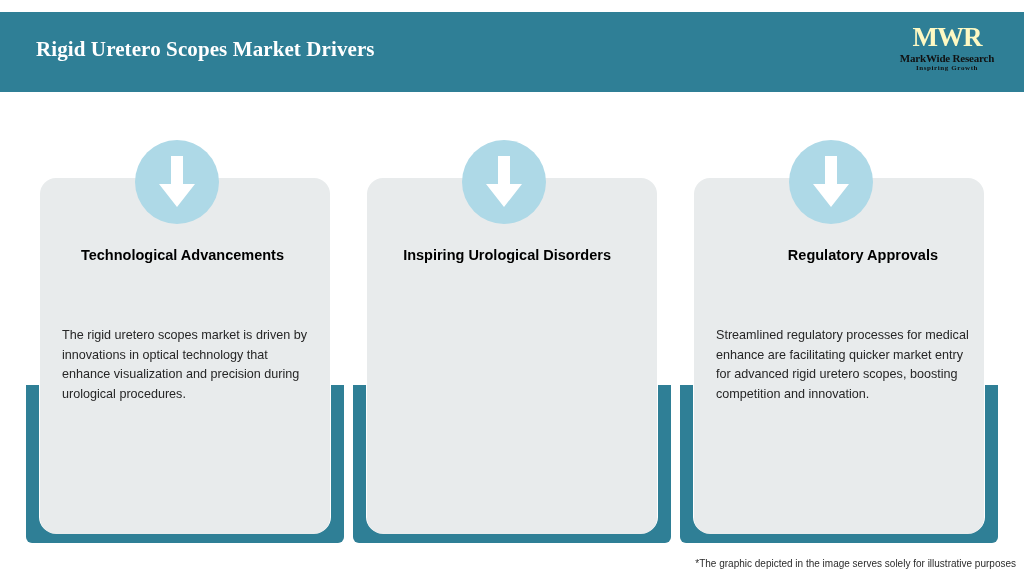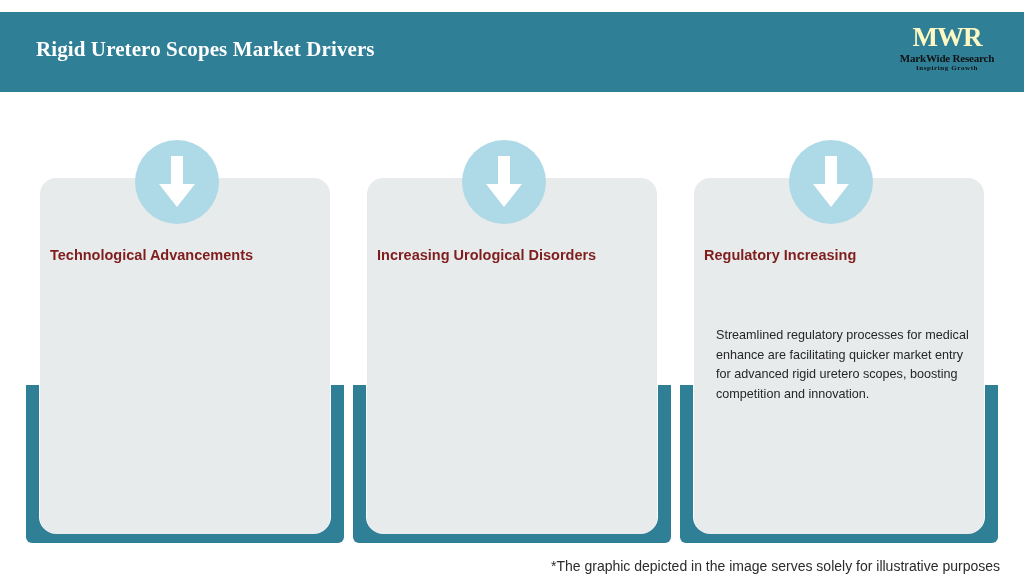--- a/index.html
+++ b/index.html
@@ -124,27 +124,27 @@
     background: #aed9e7;
   }
   .badge svg {
     position: absolute;
     left: 23px;
     top: 16px;
   }
 
   .card-heading {
     position: absolute;
-    left: 24px;
+    left: 16px;
     top: 104px;
     width: 242px;
-    text-align: left;
+    text-align: right;
     font-size: 14.5px;
     font-weight: bold;
-    color: #7f1d1d;
+    color: #000000;
     line-height: 22px;
   }
   .card-body {
     position: absolute;
     left: 36px;
     top: 186px;
     width: 254px;
     font-size: 12.6px;
     color: #262626;
     line-height: 19.5px;
@@ -156,23 +156,23 @@
     left: 0;
     top: 557px;
     width: 1024px;
     text-align: center;
     font-size: 11.5px;
     font-weight: bold;
     color: #4b4b4b;
   }
   #disclaimer {
     position: absolute;
-    right: 24px;
+    right: 8px;
     top: 558px;
-    font-size: 14px;
+    font-size: 10px;
     color: #2b2b2b;
     white-space: nowrap;
   }
 </style>
 </head>
 <body>
 
 <div id="page">
 
   <div id="header">
@@ -188,44 +188,45 @@
     <div class="frame">
       <div class="frame-inner"></div>
     </div>
     <div class="panel"></div>
     <div class="badge">
       <svg width="38" height="52" viewBox="0 0 38 52">
         <polygon points="13,0 25,0 25,28 37,28 19,51 1,28 13,28" fill="#ffffff"></polygon>
       </svg>
     </div>
     <div class="card-heading">Technological Advancements</div>
+    <div class="card-body">The rigid uretero scopes market is driven by innovations in optical technology that enhance visualization and precision during urological procedures.</div>
   </div>
 
   <div class="card-group" id="group-1">
     <div class="frame">
       <div class="frame-inner"></div>
     </div>
     <div class="panel"></div>
     <div class="badge">
       <svg width="38" height="52" viewBox="0 0 38 52">
         <polygon points="13,0 25,0 25,28 37,28 19,51 1,28 13,28" fill="#ffffff"></polygon>
       </svg>
     </div>
-    <div class="card-heading">Increasing Urological Disorders</div>
+    <div class="card-heading">Inspiring Urological Disorders</div>
   </div>
 
   <div class="card-group" id="group-2">
     <div class="frame">
       <div class="frame-inner"></div>
     </div>
     <div class="panel"></div>
     <div class="badge">
       <svg width="38" height="52" viewBox="0 0 38 52">
         <polygon points="13,0 25,0 25,28 37,28 19,51 1,28 13,28" fill="#ffffff"></polygon>
       </svg>
     </div>
-    <div class="card-heading">Regulatory Increasing</div>
+    <div class="card-heading">Regulatory Approvals</div>
     <div class="card-body">Streamlined regulatory processes for medical enhance are facilitating quicker market entry for advanced rigid uretero scopes, boosting competition and innovation.</div>
   </div>
 
   <div id="disclaimer">*The graphic depicted in the image serves solely for illustrative purposes</div>
 
 </div>
 
 </body></html>

